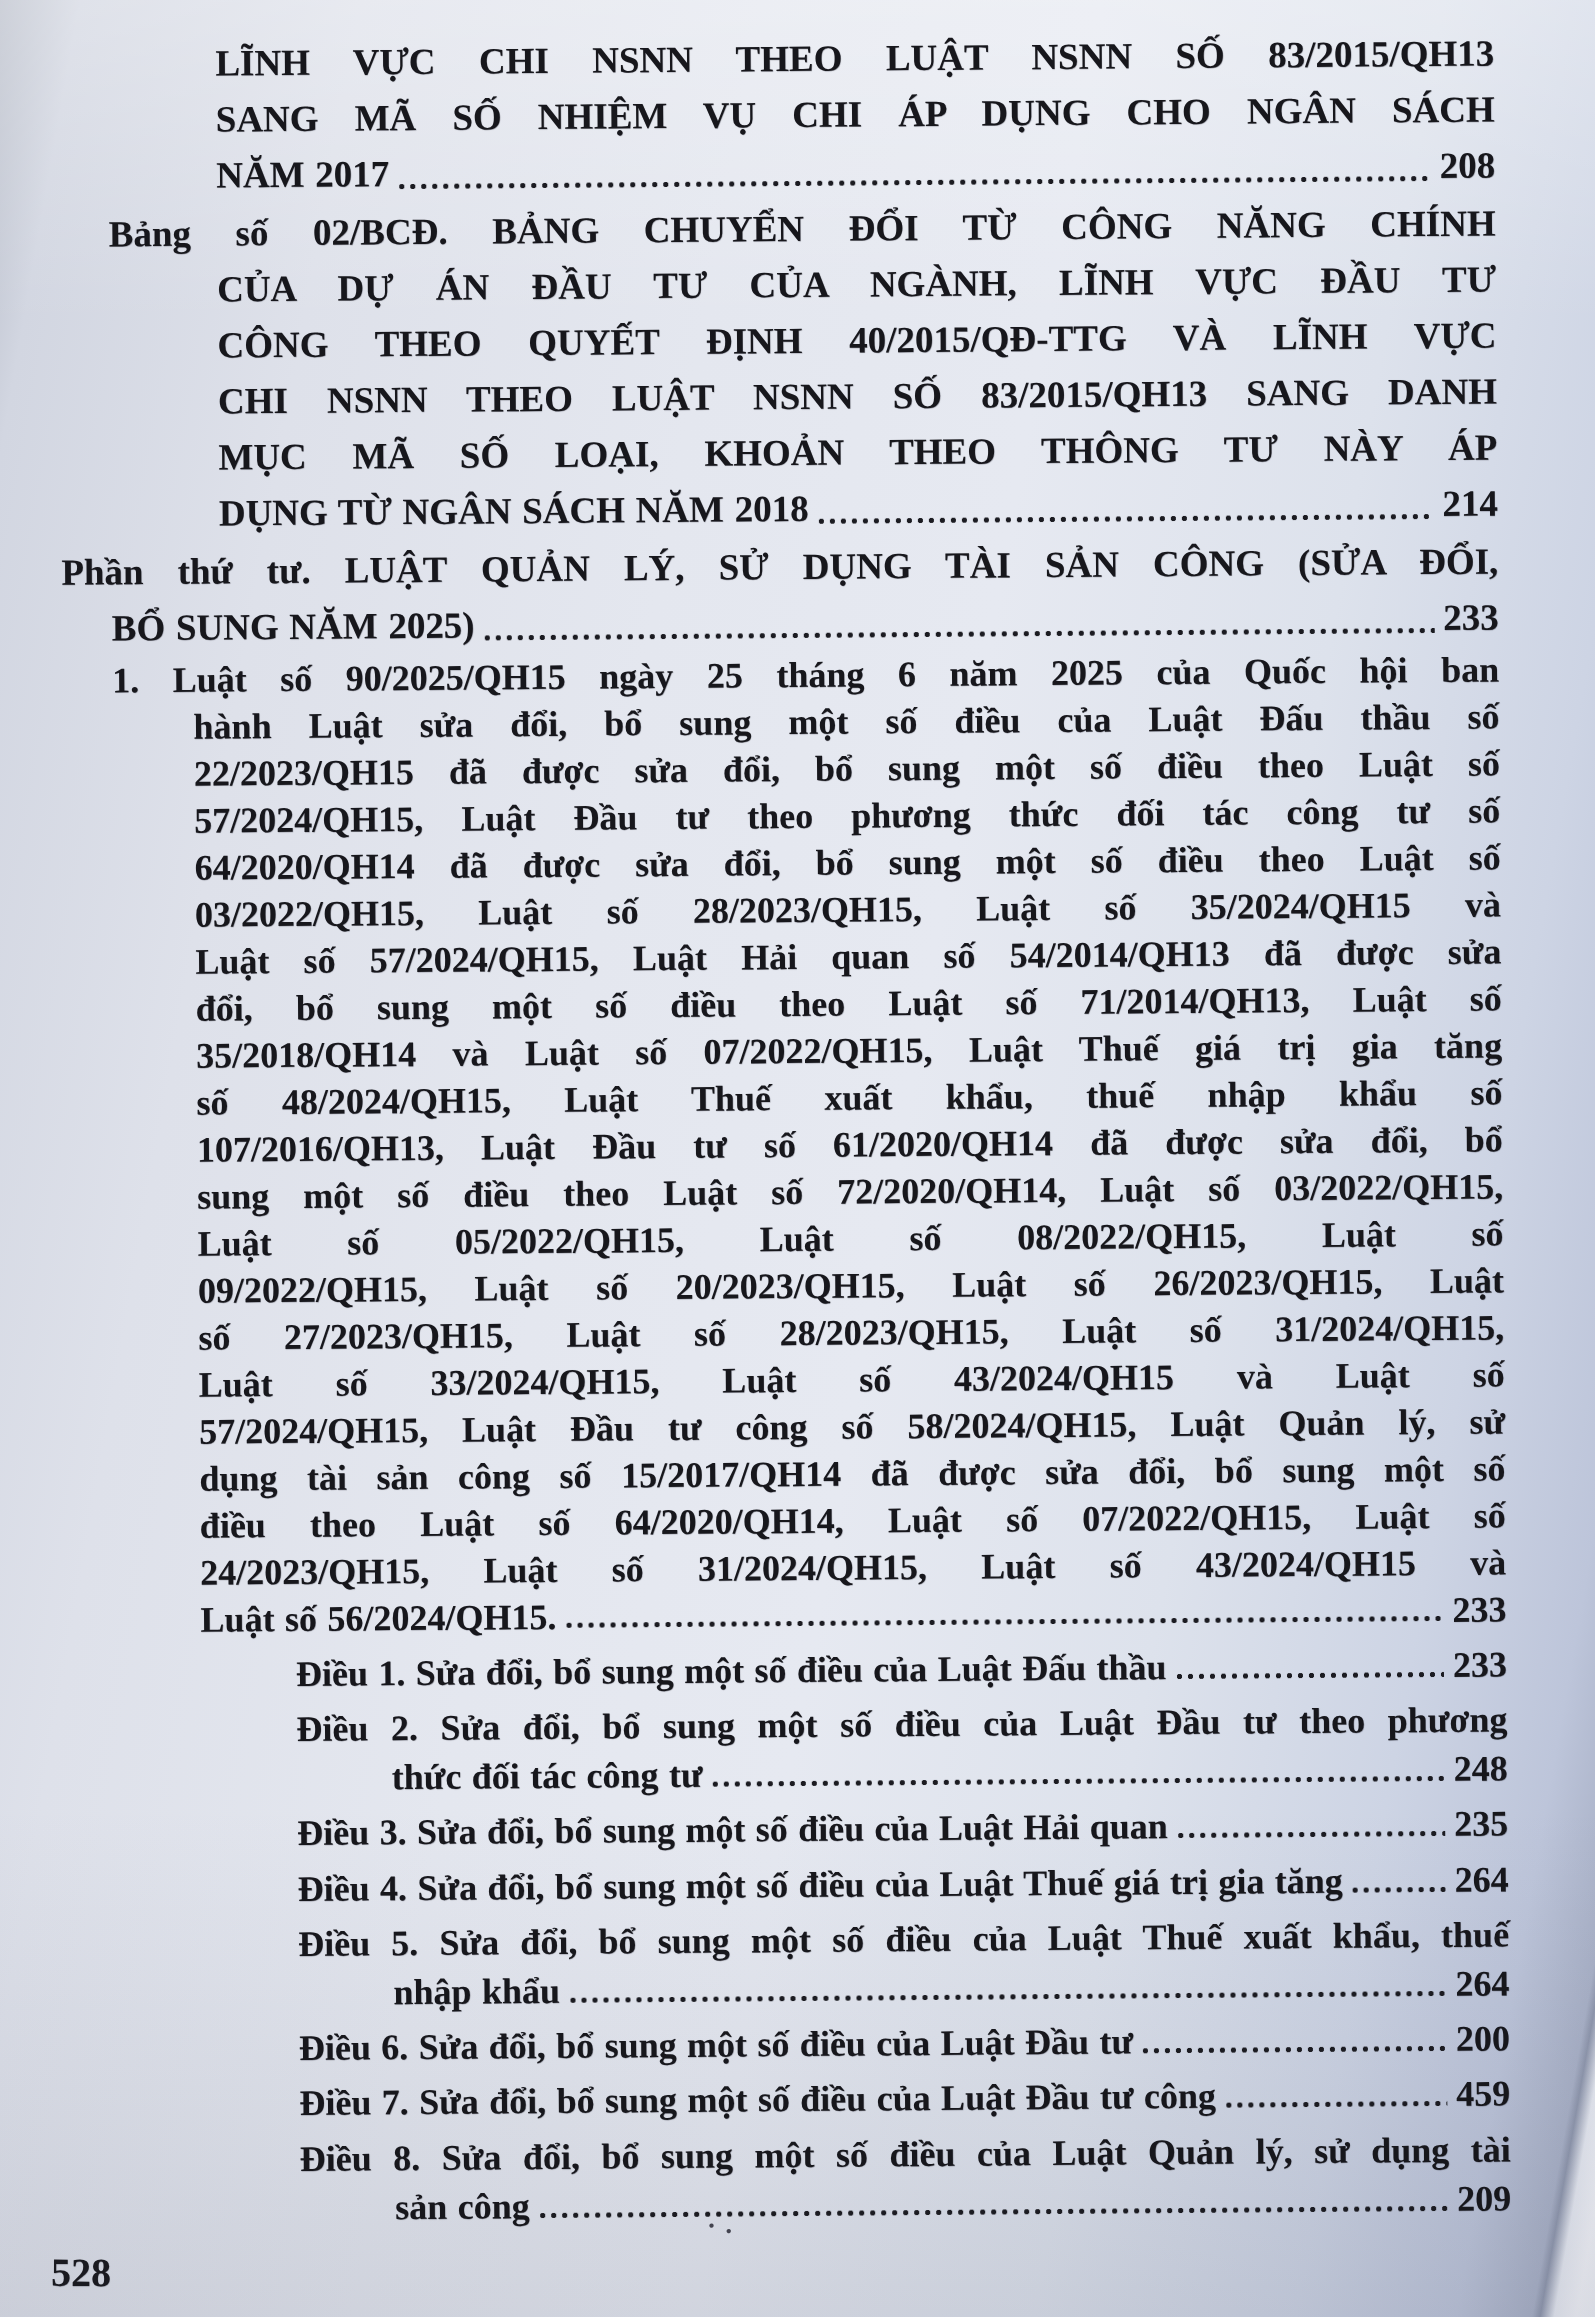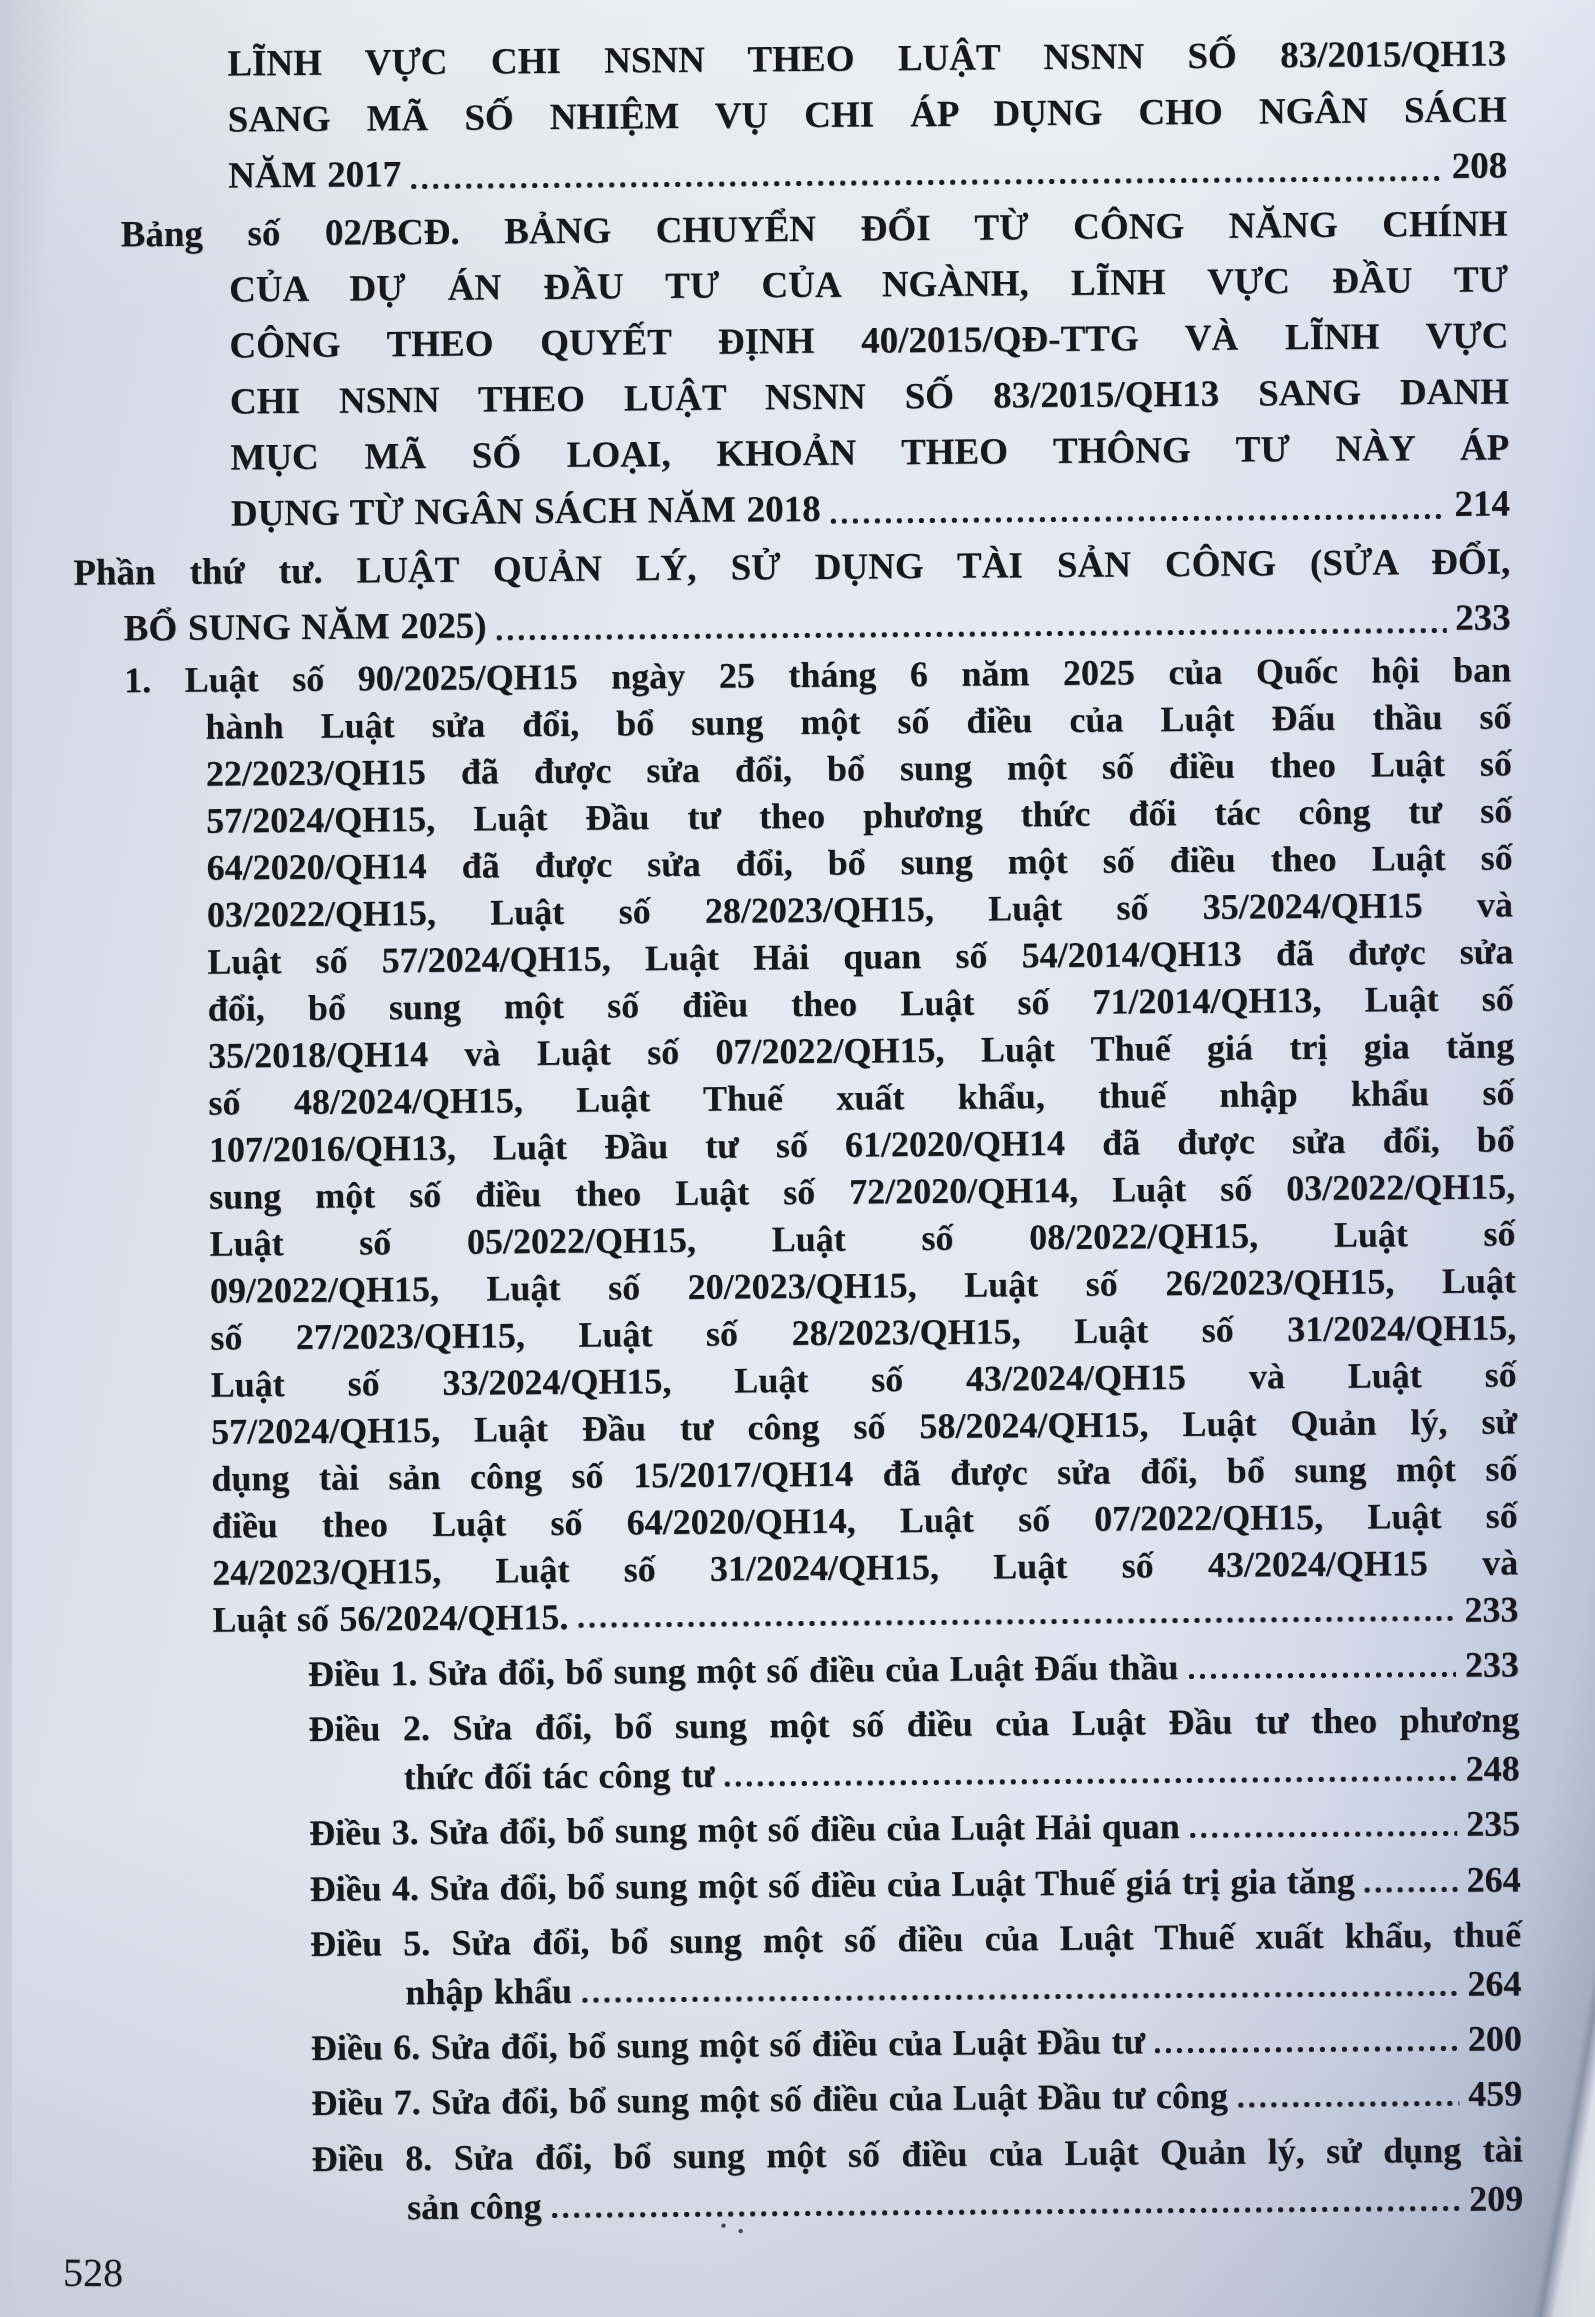--- a/index.html
+++ b/index.html
@@ -9,21 +9,20 @@
     background:#c9cedb;
   }
   .photo{
     position:absolute;inset:0;
     background:
       linear-gradient(to bottom, rgba(255,255,255,.30), rgba(255,255,255,0) 14%, rgba(255,255,255,0) 78%, rgba(80,86,108,.14)),
       linear-gradient(100deg,
         #b8bdc9 0%, #d2d6e1 4%, #dee1ea 18%, #e4e7ef 38%, #e6e9f1 55%,
         #dde2ec 72%, #cdd4e4 85%, #bdc5da 93%, #a9b1c7 96.8%,
         #8f97ad 97.2%, #e7eaf2 97.9%, #f2f3f8 99%, #eef0f6 100%);
-    margin-left: 12px;
   }
   .sheet{
     position:absolute;inset:0;
     transform:rotate(-0.45deg);
     transform-origin:50% 45%;
   }
   .toc{
     position:absolute;left:65px;top:31px;width:1437px;
     color:#17171c;font-weight:bold;
     text-shadow:0.4px 0.5px 0.7px rgba(24,24,38,.38);
@@ -50,21 +49,21 @@
   .pg{white-space:nowrap;font-family:Liberation Serif, serif;}
   
   .i0{margin-left:0px;}
   .i1{margin-left:50px;}
   .ic{margin-left:158px;}
   .ip{margin-left:131px;}
   .id{margin-left:226px;}
   .idc{margin-left:321px;}
   .footer{
     position:absolute;left:51px;bottom:22px;
-    font-size:40px;font-weight:normal;color:#1a1a20;
+    font-size:40px;font-weight:bold;color:#1a1a20;
     text-shadow:0.4px 0.5px 0.7px rgba(24,24,38,.38);
     transform:rotate(0.3deg);
   }
   .stray{
     position:absolute;left:697px;top:2214px;
     font-size:27px;font-weight:bold;color:rgba(30,30,42,.8);
     letter-spacing:9px;transform:rotate(18deg);
   }
   .edge-strip{position:absolute;top:0;right:0;width:31px;height:100%;}
 </style>

